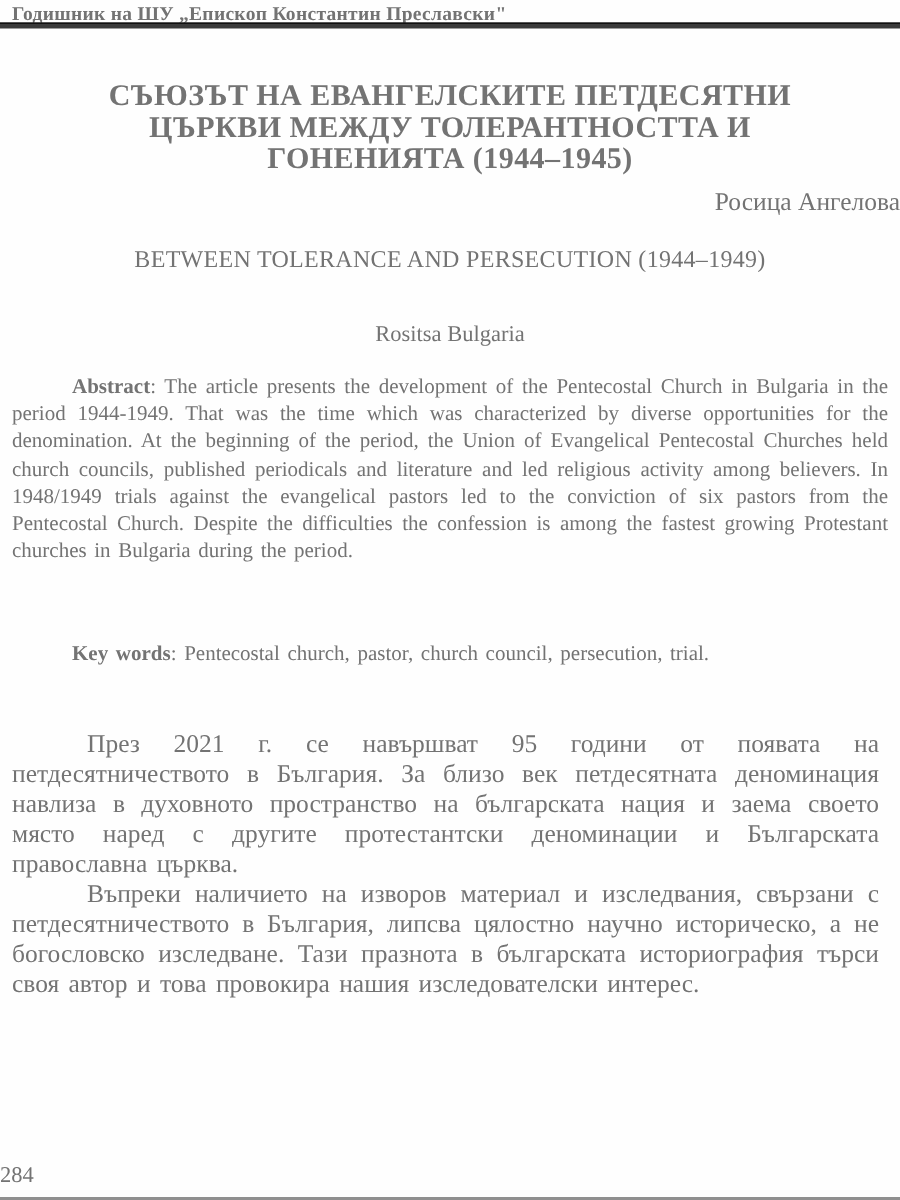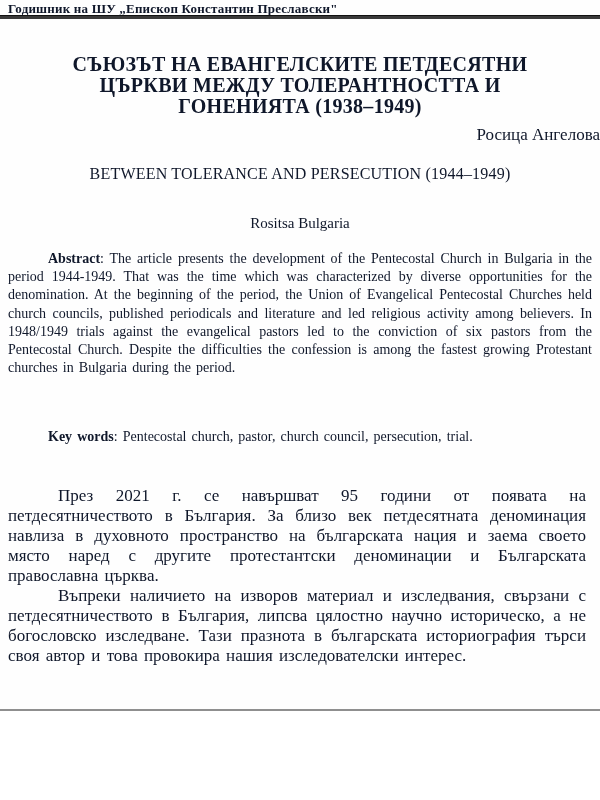--- a/index.html
+++ b/index.html
@@ -3,25 +3,25 @@
 <meta charset="utf-8">
 <style>
   html, body {
     margin: 0;
     padding: 0;
     background: #ffffff;
   }
   .page {
     position: relative;
     width: 600px;
-    height: 711px;
+    height: 800px;
     background: #fefefe;
     overflow: hidden;
     font-family: "Liberation Serif", "DejaVu Serif", serif;
-    color: #0f172a;
+    color: #737373;
   }
   .running-head {
     position: absolute;
     top: 1px;
     left: 8px;
     right: 8px;
     font-size: 13px;
     font-weight: bold;
     letter-spacing: 0.2px;
     white-space: nowrap;
@@ -131,21 +131,21 @@
 
 <div class="page">
 
   <div class="running-head">Годишник на ШУ „Епископ Константин Преславски"</div>
 
   <div class="head-rule"></div>
 
   <h1 class="title-bg">
     <div>СЪЮЗЪТ НА ЕВАНГЕЛСКИТЕ ПЕТДЕСЯТНИ</div>
     <div>ЦЪРКВИ МЕЖДУ ТОЛЕРАНТНОСТТА И</div>
-    <div>ГОНЕНИЯТА (1938–1949)</div>
+    <div>ГОНЕНИЯТА (1944–1945)</div>
   </h1>
 
   <div class="author-bg">Росица Ангелова</div>
 
   <div class="title-en">
     <div>BETWEEN TOLERANCE AND PERSECUTION (1944–1949)</div>
   </div>
 
   <div class="author-en">Rositsa Bulgaria</div>
 

